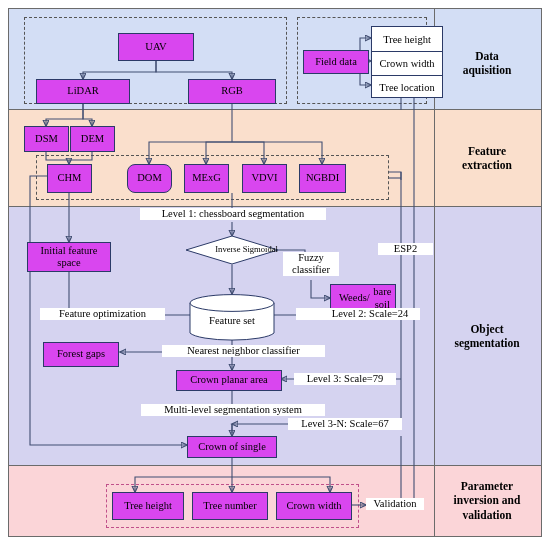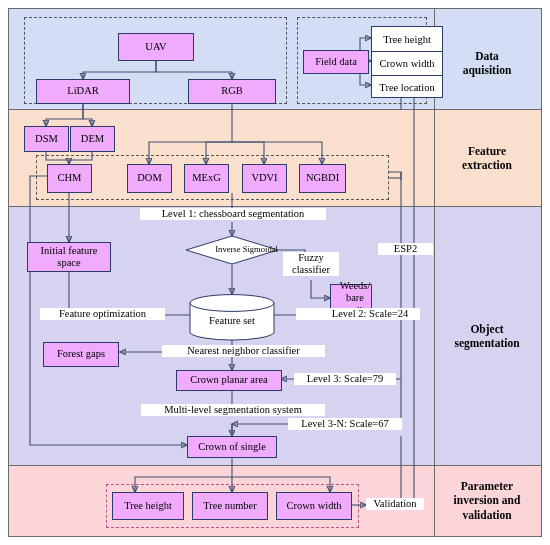--- a/index.html
+++ b/index.html
@@ -9,21 +9,21 @@
 
   
   .band{position:absolute;left:0;box-sizing:border-box;}
   .band-label{position:absolute;font-weight:bold;font-size:11.5px;color:#000;text-align:center;line-height:1.25;}
 
   
   .dash{position:absolute;border:1.6px dashed #555;box-sizing:border-box;}
   .dash-pink{border-color:#c0508a;}
 
   
-  .node{position:absolute;box-sizing:border-box;background:#f0abfc;border:1px solid #2b3a67;
+  .node{position:absolute;box-sizing:border-box;background:#d946ef;border:1px solid #2b3a67;
         display:flex;align-items:center;justify-content:center;text-align:center;
         font-size:10.5px;color:#000;line-height:1.15;}
   .stack{position:absolute;box-sizing:border-box;background:#fff;border:1px solid #2b3a67;}
   .stack div{box-sizing:border-box;display:flex;align-items:center;justify-content:center;
              font-size:10.5px;text-align:center;}
   .stack div + div{border-top:1px solid #2b3a67;}
 
   
   .elabel{position:absolute;font-size:10.5px;color:#000;background:#fff;white-space:nowrap;
           line-height:1.15;text-align:center;}
@@ -154,21 +154,21 @@
   <div class="stack" style="left:371px;top:26px;width:72px;height:72px;">
     <div style="height:24px;">Tree height</div>
     <div style="height:24px;">Crown width</div>
     <div style="height:23px;">Tree location</div>
   </div>
 
   <div class="node" style="left:24px;top:126px;width:45px;height:26px;">DSM</div>
   <div class="node" style="left:70px;top:126px;width:45px;height:26px;">DEM</div>
 
   <div class="node" style="left:47px;top:164px;width:45px;height:29px;">CHM</div>
-  <div class="node" style="left:127px;top:164px;width:45px;height:29px;">DOM</div>
+  <div class="node" style="left:127px;top:164px;width:45px;height:29px;border-radius:8px;">DOM</div>
   <div class="node" style="left:184px;top:164px;width:45px;height:29px;">MExG</div>
   <div class="node" style="left:242px;top:164px;width:45px;height:29px;">VDVI</div>
   <div class="node" style="left:299px;top:164px;width:47px;height:29px;">NGBDI</div>
 
   <div class="elabel" style="left:140px;top:208px;width:186px;">Level 1: chessboard segmentation</div>
 
   <div class="node" style="left:27px;top:242px;width:84px;height:30px;flex-direction:column;">
     <span>Initial feature</span>
     <span>space</span>
   </div>
@@ -178,21 +178,21 @@
       <polygon points="46,0 92,14 46,28 0,14" fill="#ffffff" stroke="#2b3a67" stroke-width="1"></polygon>
     </svg>
     <span style="position:absolute;left:0;top:8px;width:92px;text-align:right;font-size:8.6px;">Inverse Sigmoidal</span>
   </div>
 
   <div class="elabel" style="left:283px;top:252px;width:56px;">
     <span>Fuzzy</span><br>
     <span>classifier</span>
   </div>
 
-  <div class="node" style="left:330px;top:284px;width:42px;height:29px;flex-direction:column;padding-left:8px;">
+  <div class="node" style="left:330px;top:284px;width:66px;height:29px;flex-direction:row;padding-left:8px;">
     <span>Weeds/</span>
     <span>bare soil</span>
   </div>
 
   <div class="cyl" style="left:189px;top:294px;width:86px;height:48px;">
     <svg width="86" height="48" style="position:absolute;left:0;top:0;">
       <path d="M1,9 L1,39 A43,9 0 0 0 85,39 L85,9 Z" fill="#ffffff" stroke="#2b3a67" stroke-width="1"></path>
       <ellipse cx="43" cy="9" rx="42" ry="8.4" fill="#ffffff" stroke="#2b3a67" stroke-width="1"></ellipse>
     </svg>
     <span style="position:absolute;left:0;top:21px;width:86px;text-align:center;font-size:10.5px;">Feature set</span>

